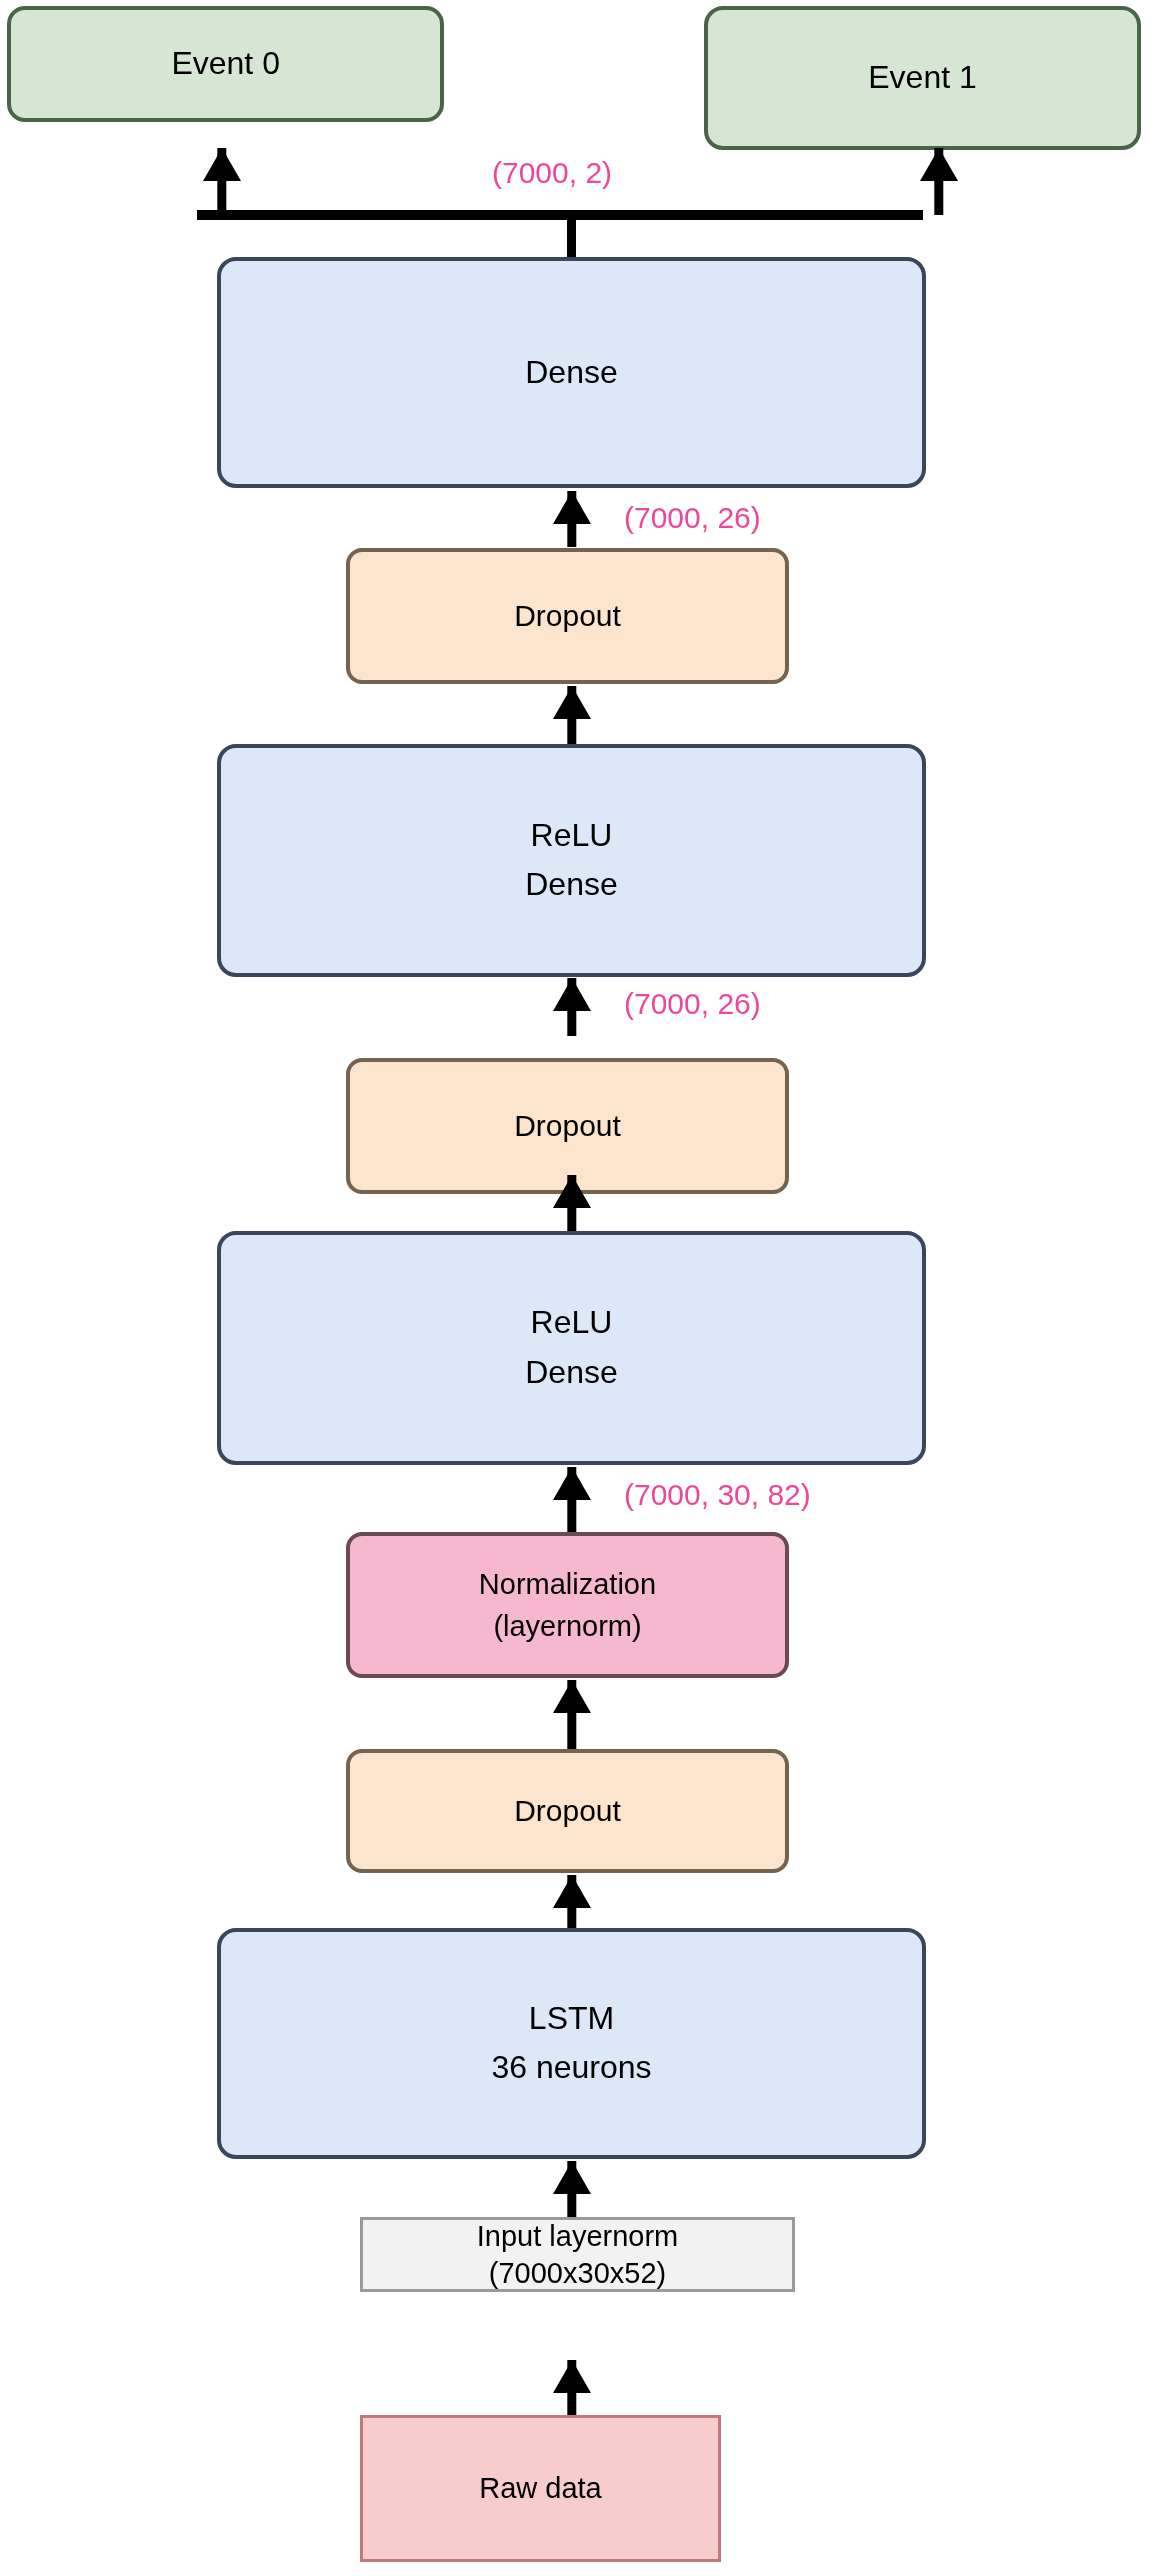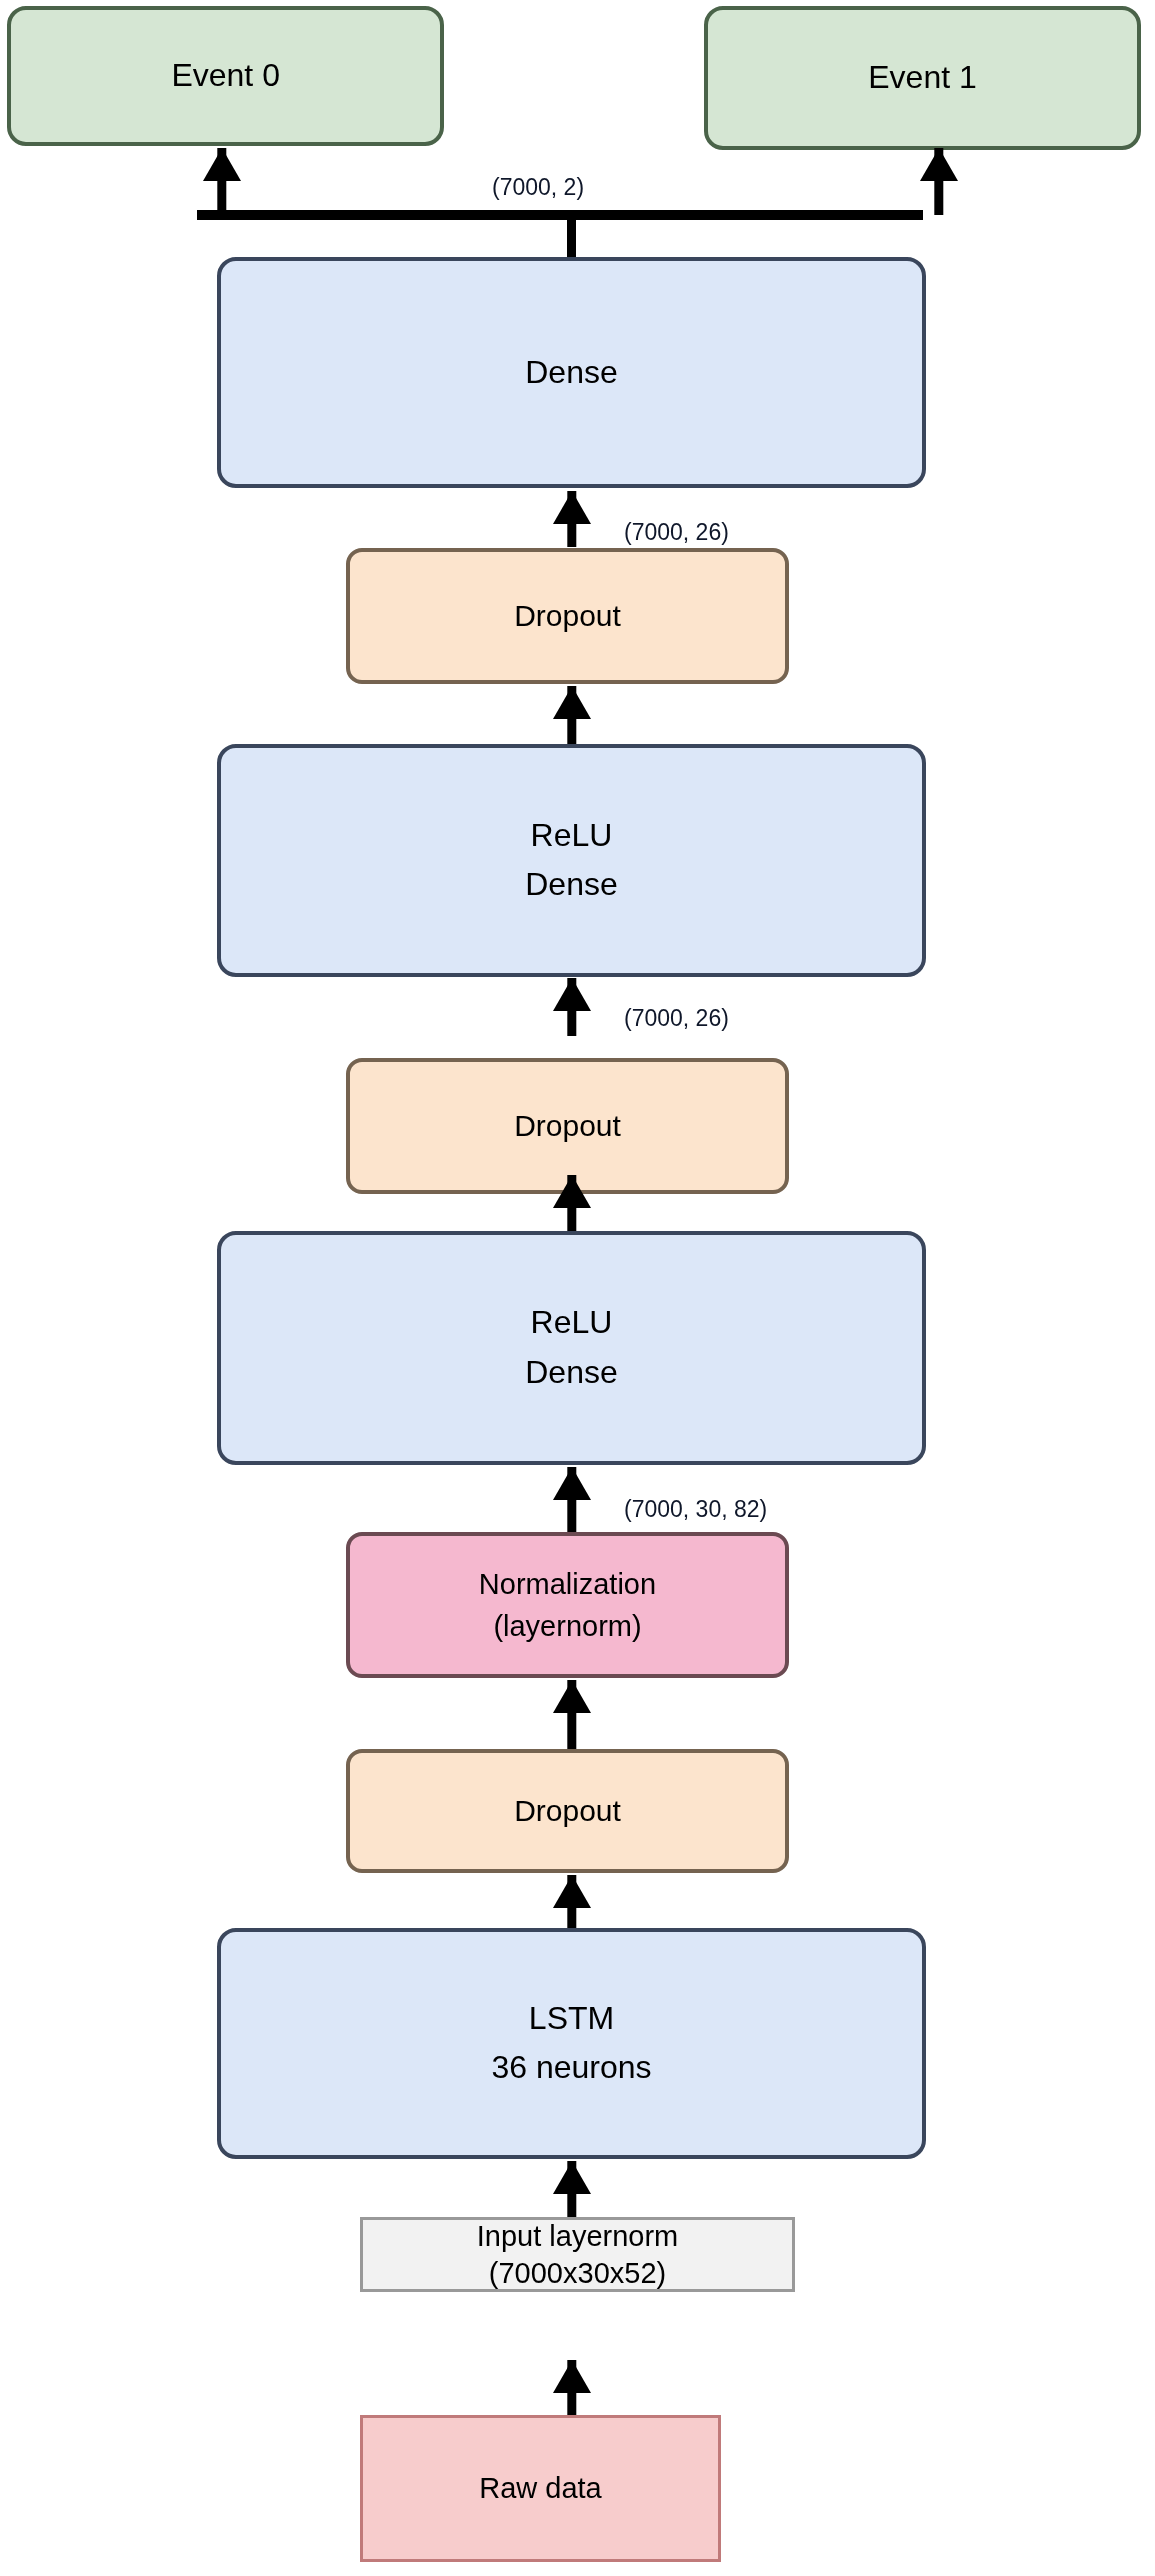--- a/index.html
+++ b/index.html
@@ -106,32 +106,31 @@
   }
   .split-stem {
     position: absolute;
     background: #000000;
     width: 9.4px;
   }
 
   
   .edge-label {
     position: absolute;
-    font-size: 23px;
-    color: #0f172a;
+    font-size: 30px;
+    color: #ec4899;
     white-space: nowrap;
-    margin-top: 18px;
   }
 </style>
 </head>
 <body>
 
 <div id="diagram">
 
-  <div class="node node-green fs-big" style="left:7.2px; top:5.8px; width:437px; height:140px;">
+  <div class="node node-green fs-big" style="left:7.2px; top:5.8px; width:437px; height:116px;border-radius:18px;">
     <span class="line">Event 0</span>
   </div>
 
   <div class="node node-green fs-big" style="left:704px; top:5.8px; width:437px; height:144px;">
     <span class="line">Event 1</span>
   </div>
 
   <div class="split-stem" style="left:567px; top:210px; height:47px;"></div>
   <div class="split-bar" style="left:197px; top:210px; width:726px;"></div>
 

